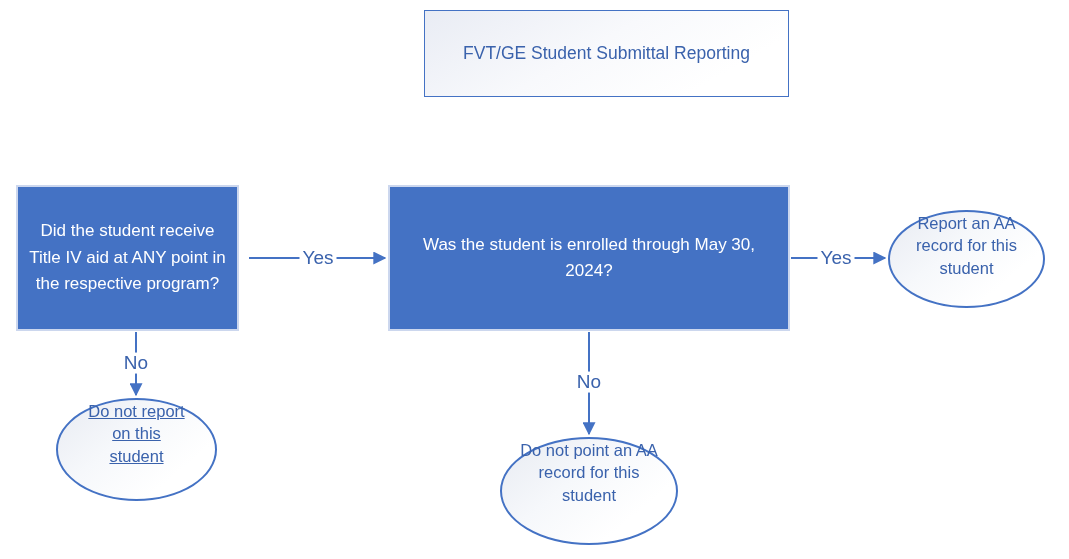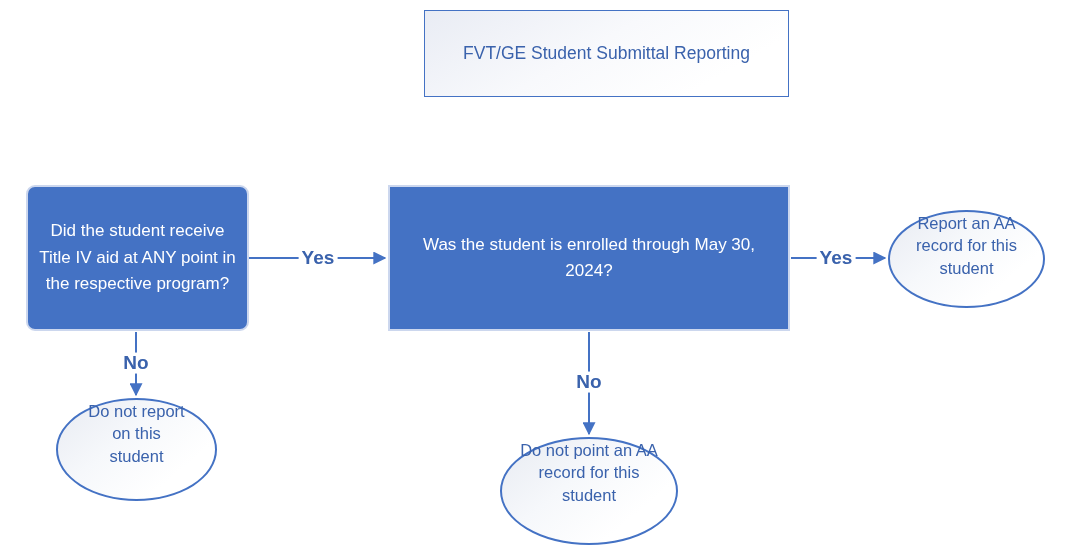--- a/index.html
+++ b/index.html
@@ -39,57 +39,56 @@
     border: 2px solid #ccd7ee;
     box-sizing: border-box;
     display: flex;
     align-items: center;
     justify-content: center;
     text-align: center;
     color: #ffffff;
     font-size: 17px;
     line-height: 1.55;
   }
-  .decision.left   { left: 26px;  top: 185px; width: 223px; height: 146px; padding: 0 8px; border-radius: 9px; }
+  .decision.left   { left: 16px;  top: 185px; width: 223px; height: 146px; padding: 0 8px; }
   .decision.middle { left: 388px; top: 185px; width: 402px; height: 146px; padding: 0 24px; }
   
   .outcome {
     position: absolute;
     border: 2px solid #4472C4;
     border-radius: 50%;
     box-sizing: border-box;
     background: linear-gradient(140deg, #e8ebf2 0%, #f6f8fb 40%, #ffffff 75%);
     display: flex;
     align-items: flex-start;
     justify-content: center;
     text-align: center;
     color: #3A62AC;
     font-size: 16.5px;
     line-height: 1.35;
   }
   .outcome.report-aa      { left: 888px; top: 210px; width: 157px; height: 98px;  padding: 0 13px; }
-  .outcome.no-report      { left: 56px;  top: 398px; width: 161px; height: 103px; padding: 0 28px; }
+  .outcome.no-report      { left: 56px;  top: 398px; width: 161px; height: 103px; padding: 0 28px; text-decoration: underline; }
   .outcome.no-report-aa   { left: 500px; top: 437px; width: 178px; height: 108px; padding: 0 18px; }
   
   .connectors {
     position: absolute;
     left: 0; top: 0;
     width: 1069px; height: 559px;
     pointer-events: none;
   }
   
   .edge-label {
     position: absolute;
     transform: translate(-50%, -50%);
     background: #ffffff;
     padding: 0 3px;
     color: #3A62AC;
     font-size: 19px;
     line-height: 1.1;
-    font-weight: bold;
   }
   .edge-label.yes1 { left: 318px; top: 258px; }
   .edge-label.yes2 { left: 836px; top: 258px; }
   .edge-label.no1  { left: 136px; top: 363px; }
   .edge-label.no2  { left: 589px; top: 382px; }
 </style>
 </head>
 <body>
 
 <div class="canvas">

